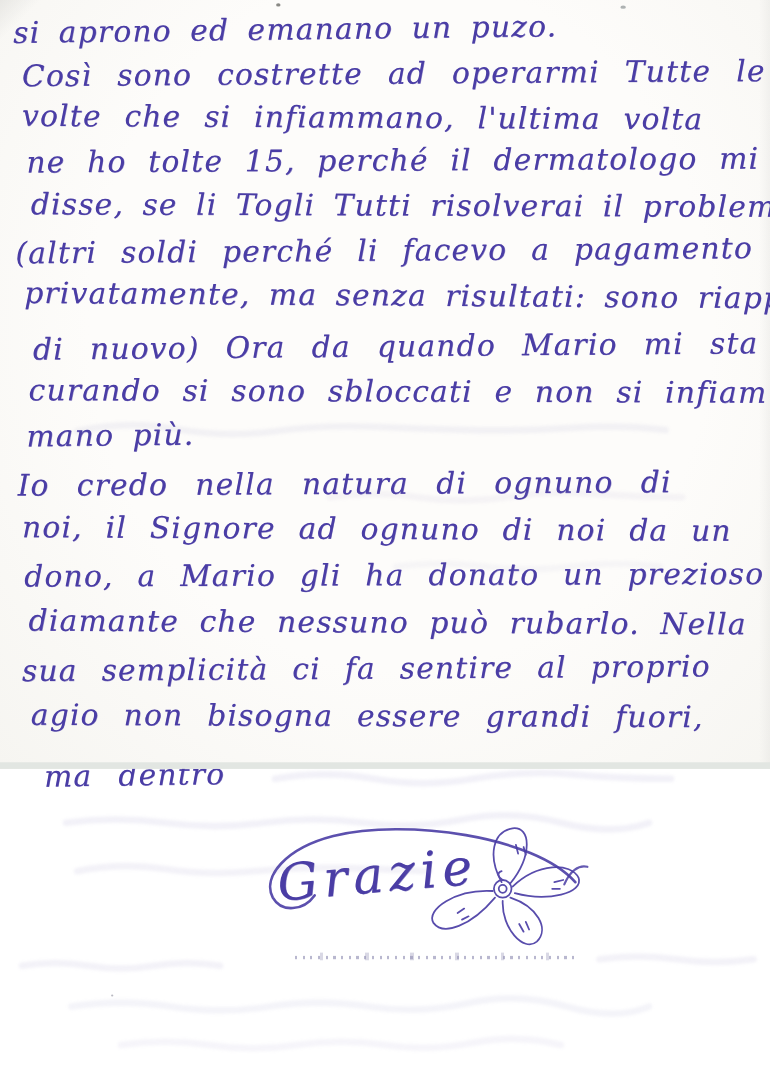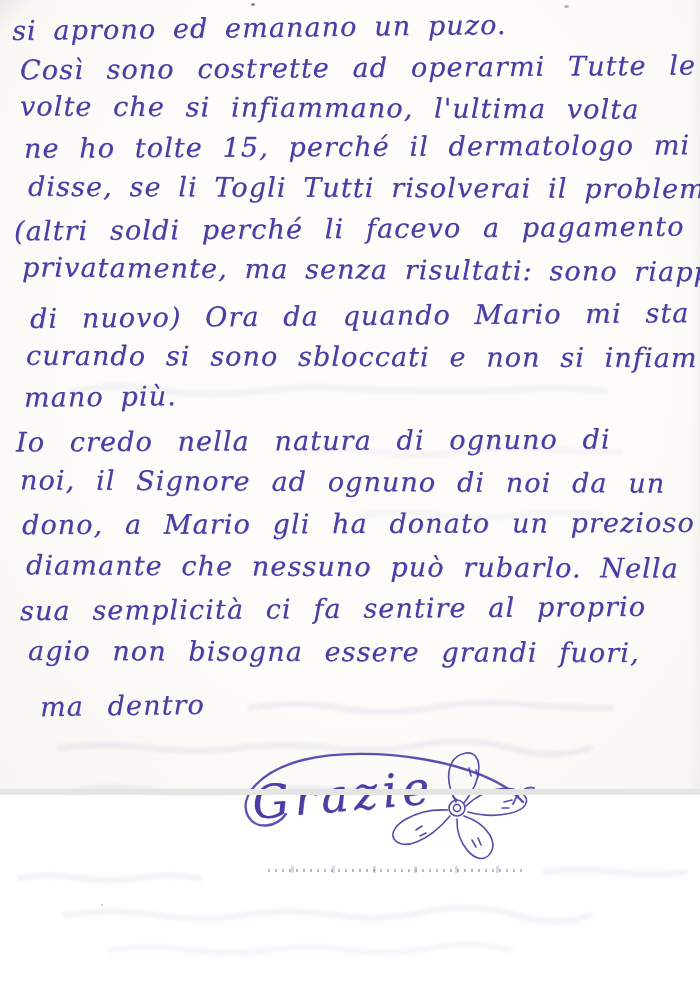--- a/index.html
+++ b/index.html
@@ -1,17 +1,17 @@
 <!DOCTYPE html>
 <html><head>
 <meta charset="utf-8">
 <style>
   html,body{margin:0;padding:0;width:700px;height:989px;overflow:hidden;
     font-family:"DejaVu Serif", serif;}
-  .page{position:relative;width:700px;height:795px;
+  .page{position:relative;width:700px;height:699px;
     background:
       radial-gradient(ellipse at 52% 42%, #fdfcfa 55%, #f6f5f1 100%);
   }
   .page::before{content:"";position:absolute;inset:0;pointer-events:none;
     background:linear-gradient(135deg, rgba(190,190,188,.28) 0px, rgba(190,190,188,0) 26px),
                linear-gradient(270deg, rgba(200,200,198,.18) 0px, rgba(200,200,198,0) 10px);}
   .lines{position:absolute;inset:0;}
   .line{position:absolute;white-space:nowrap;color:#4a3da5;
     font-style:italic;font-size:27px;letter-spacing:1.1px;word-spacing:7px;
     text-shadow:.35px .3px .25px rgba(74,61,165,.55);}

